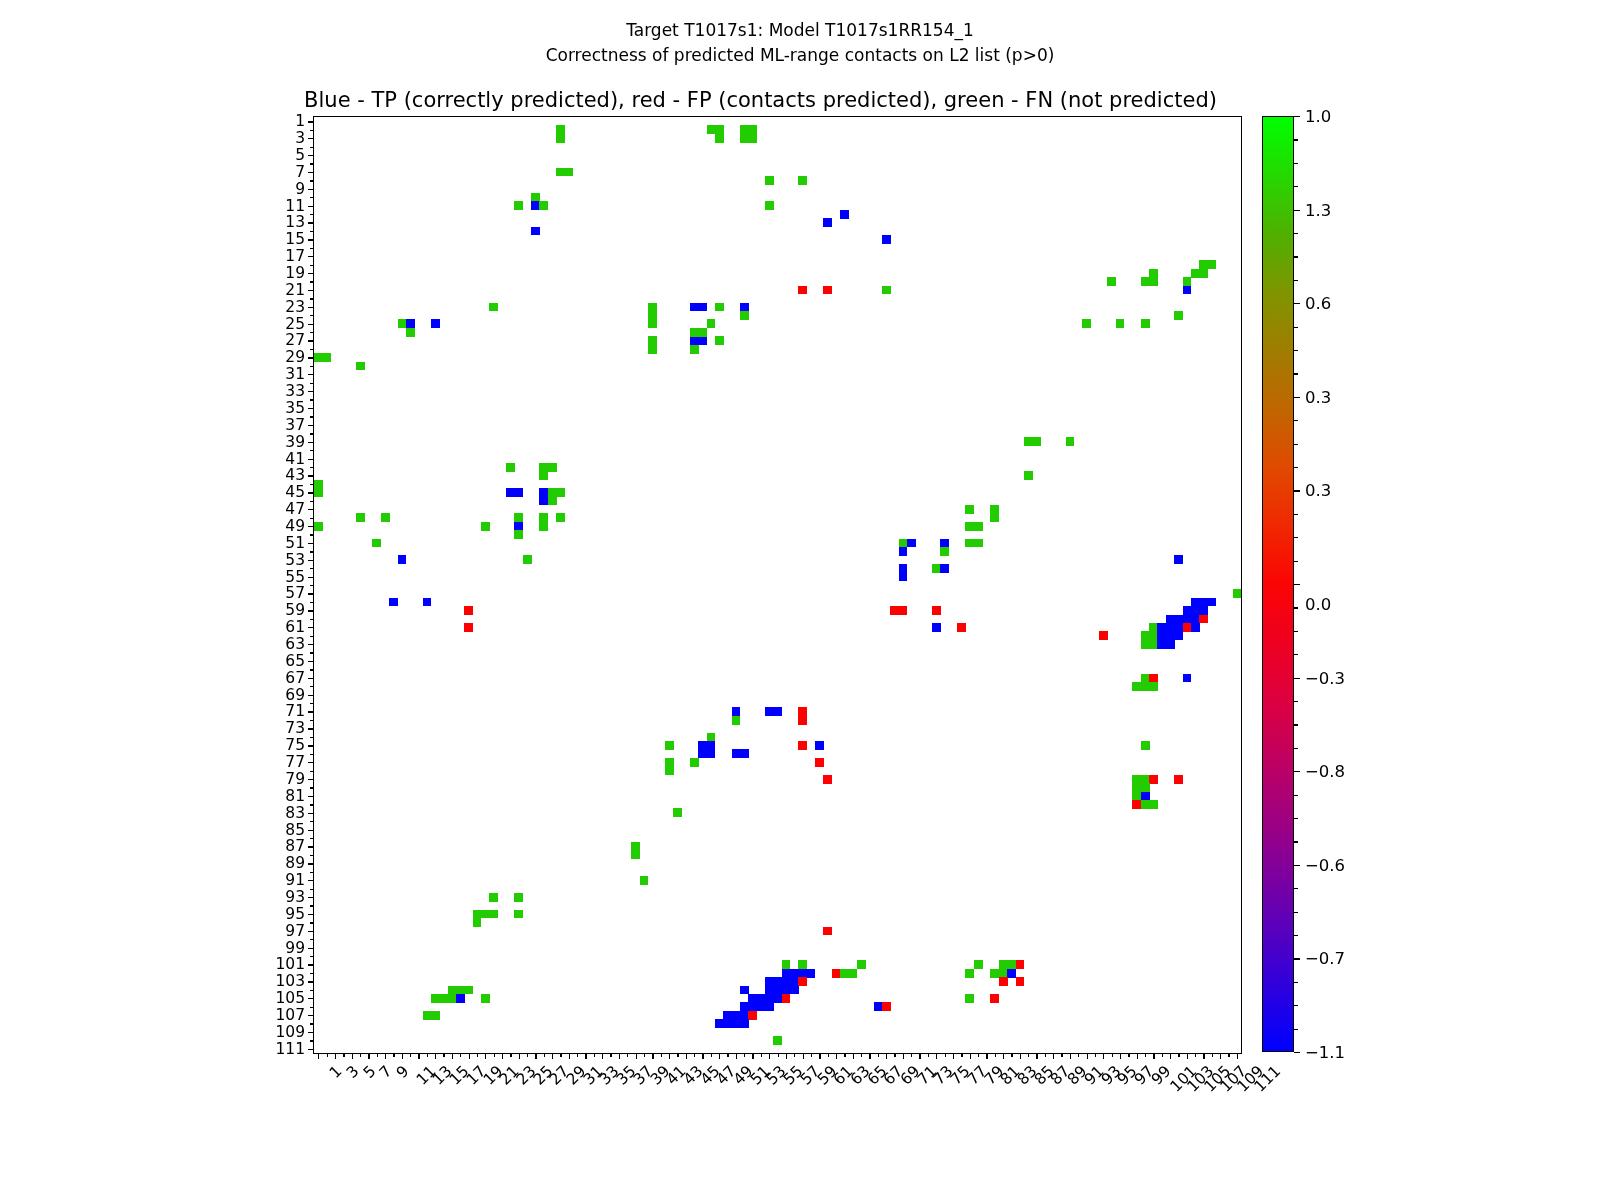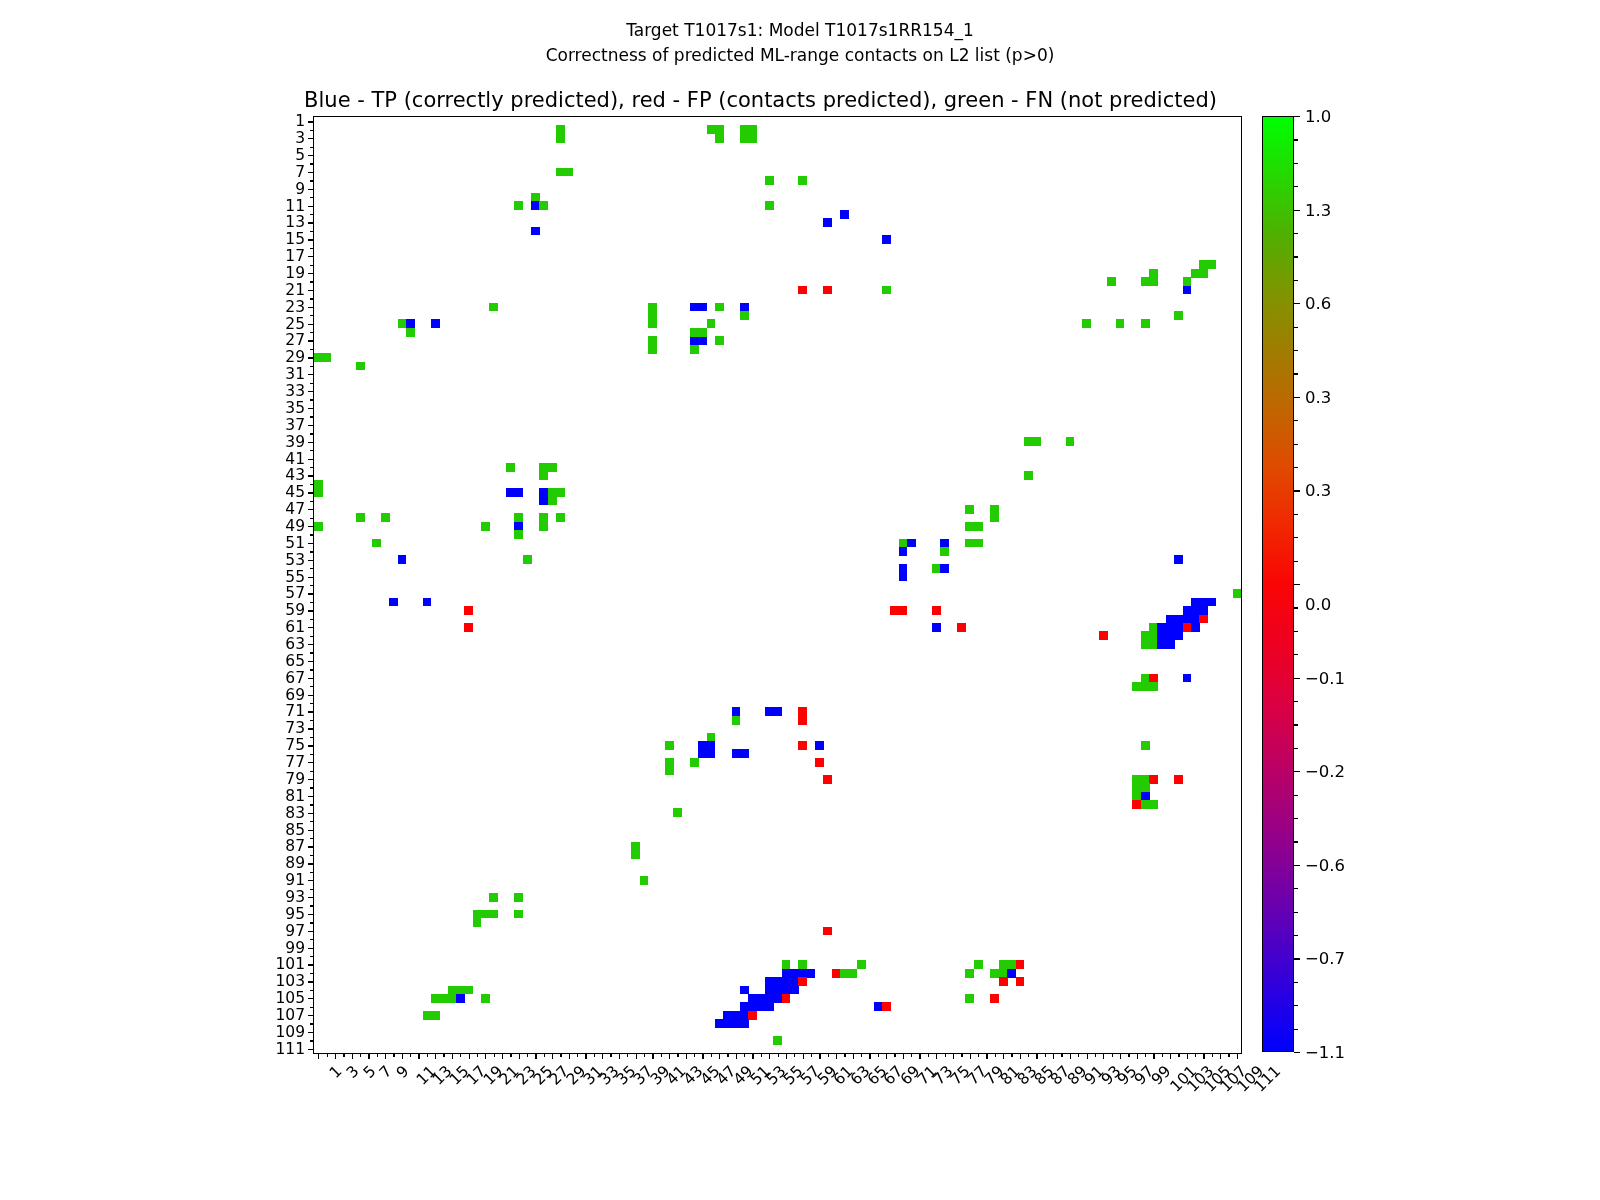--- a/index.html
+++ b/index.html
@@ -727,22 +727,22 @@
     <div class="cblabel" style="top: 93.6px;">1.3</div>
     <div class="cbtick" style="top: 187.2px;"></div>
     <div class="cblabel" style="top: 187.2px;">0.6</div>
     <div class="cbtick" style="top: 280.8px;"></div>
     <div class="cblabel" style="top: 280.8px;">0.3</div>
     <div class="cbtick" style="top: 374.4px;"></div>
     <div class="cblabel" style="top: 374.4px;">0.3</div>
     <div class="cbtick" style="top: 468px;"></div>
     <div class="cblabel" style="top: 488px;">0.0</div>
     <div class="cbtick" style="top: 561.6px;"></div>
-    <div class="cblabel" style="top: 561.6px;">−0.1</div>
+    <div class="cblabel" style="top: 561.6px;">−0.3</div>
     <div class="cbtick" style="top: 655.2px;"></div>
-    <div class="cblabel" style="top: 655.2px;">−0.2</div>
+    <div class="cblabel" style="top: 655.2px;">−0.8</div>
     <div class="cbtick" style="top: 748.8px;"></div>
     <div class="cblabel" style="top: 748.8px;">−0.6</div>
     <div class="cbtick" style="top: 842.4px;"></div>
     <div class="cblabel" style="top: 842.4px;">−0.7</div>
     <div class="cbtick" style="top: 936px;"></div>
     <div class="cblabel" style="top: 936px;">−1.1</div>
   </div>
 
 </body></html>

